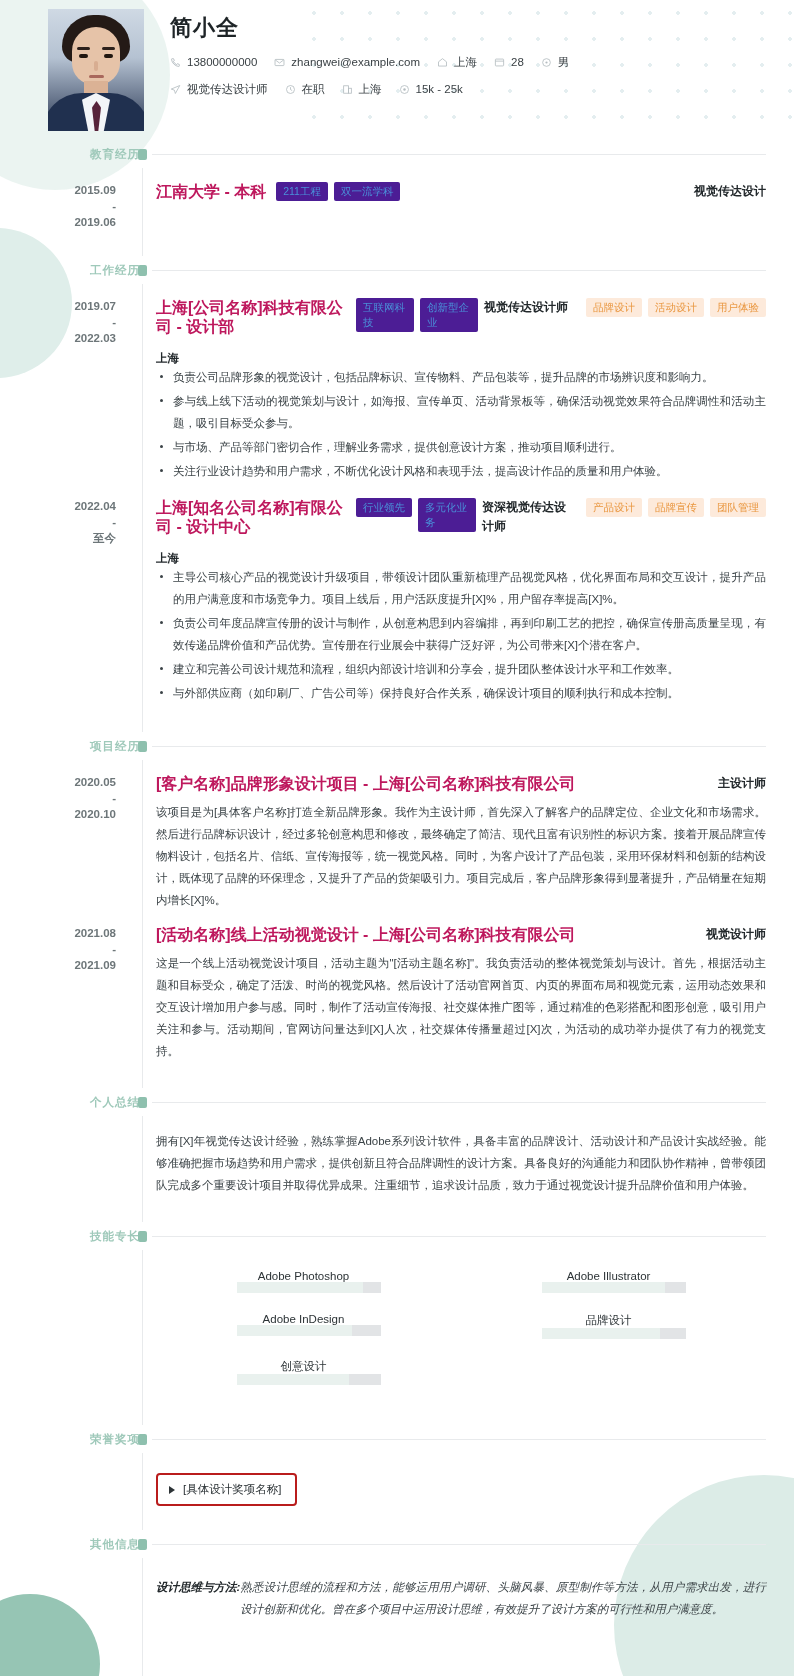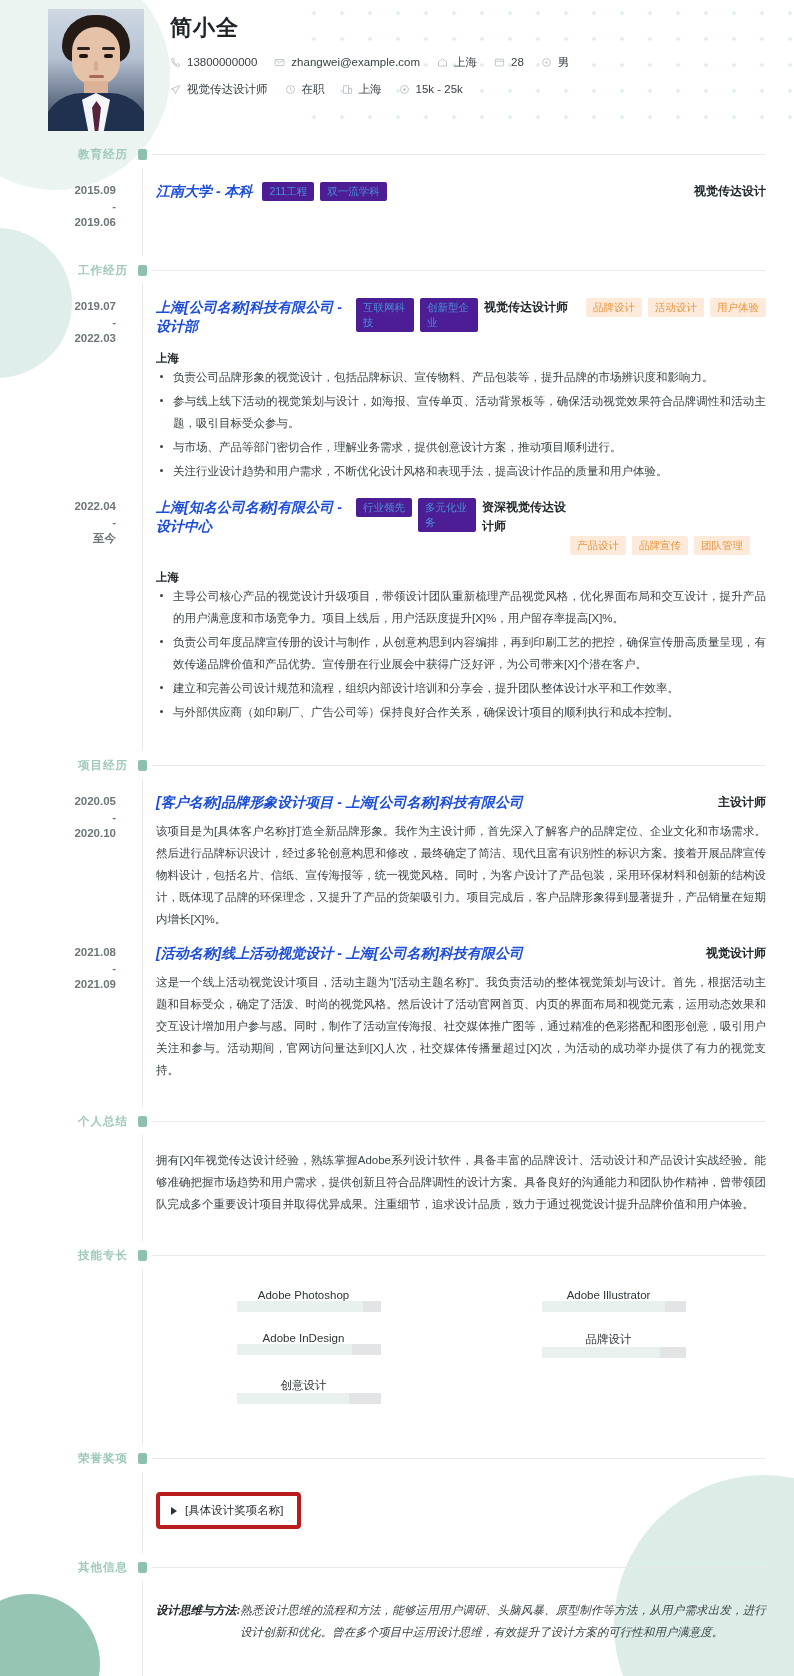--- a/index.html
+++ b/index.html
@@ -118,21 +118,21 @@
   .meta-item .tx { line-height: 14px; }
 
   
   .section { position: relative; z-index: 2; }
   .sec-head {
     position: relative;
     height: 28px;
     display: flex; align-items: center;
   }
   .sec-title {
-    position: absolute; left: 4px; width: 140px;
+    position: absolute; left: 16px; width: 140px;
     text-align: right; padding-right: 16px;
     font-size: 11.5px; font-weight: bold;
     color: #9fc9ba; letter-spacing: 1px;
   }
   .sec-marker {
     position: absolute; left: 138px; width: 9px; height: 11px;
     background: #8ec0ae; border-radius: 2px;
   }
   .sec-rule {
     position: absolute; left: 152px; right: 28px; height: 1px;
@@ -157,21 +157,21 @@
     font-weight: bold;
   }
   .entry-date .dash { color: #6d7679; }
   .entry-main { flex: 1; padding: 14px 28px 0 16px; min-width: 0; }
 
   .row-title {
     display: flex; align-items: flex-start; flex-wrap: wrap;
     gap: 0;
   }
   .org {
-    font-size: 14px; font-weight: bold; color: #1d4ed8; line-height: 19px; font-style: italic;
+    font-size: 16px; font-weight: bold; color: #be185d; line-height: 19px;
   }
   .org-right {
     margin-left: auto; font-size: 12px; font-weight: bold; color: #23292c;
     line-height: 19px; white-space: nowrap; padding-left: 10px;
   }
   .tag {
     display: inline-block;
     font-size: 10.5px; line-height: 15px;
     padding: 2px 7px; margin: 0 6px 0 0;
     border-radius: 2px;
@@ -226,21 +226,21 @@
     height: 11px; width: 144px;
     background: #e2e4e6;
     flex: none;
   }
   .skill-fill { position: absolute; left: 0; top: 0; bottom: 0; background: #e9f1ee; }
 
   
   .awards-wrap { padding: 20px 28px 24px 16px; }
   .award-chip {
     display: inline-flex; align-items: center;
-    border: 4px solid #b91c1c; border-radius: 4px;
+    border: 2px solid #b91c1c; border-radius: 4px;
     padding: 7px 14px 7px 11px;
     font-size: 11.5px; color: #2c3336; background: #fff;
   }
   .award-chip .tri {
     width: 0; height: 0; margin-right: 8px;
     border-left: 6px solid #2c3336;
     border-top: 4px solid transparent;
     border-bottom: 4px solid transparent;
   }
 
@@ -454,21 +454,21 @@
           <div class="row-title">
             <span class="org" style="max-width:190px">上海[知名公司名称]有限公司 - 设计中心</span>
             <span class="tags-wrap">
               <span class="tag tag-blue">行业领先</span>
               <span class="tag tag-blue">多元化业务</span>
               <span class="role-inline">资深视觉传达设计师</span>
             </span>
             <span class="tags-right">
               <span class="tag tag-orange">产品设计</span>
               <span class="tag tag-orange">品牌宣传</span>
-              <span class="tag tag-orange" style="margin-right:16px">团队管理</span>
+              <span class="tag tag-orange" style="margin-right:0">团队管理</span>
             </span>
           </div>
           <div class="city">上海</div>
           <ul class="bullets">
             <li>主导公司核心产品的视觉设计升级项目，带领设计团队重新梳理产品视觉风格，优化界面布局和交互设计，提升产品的用户满意度和市场竞争力。项目上线后，用户活跃度提升[X]%，用户留存率提高[X]%。</li>
             <li>负责公司年度品牌宣传册的设计与制作，从创意构思到内容编排，再到印刷工艺的把控，确保宣传册高质量呈现，有效传递品牌价值和产品优势。宣传册在行业展会中获得广泛好评，为公司带来[X]个潜在客户。</li>
             <li>建立和完善公司设计规范和流程，组织内部设计培训和分享会，提升团队整体设计水平和工作效率。</li>
             <li>与外部供应商（如印刷厂、广告公司等）保持良好合作关系，确保设计项目的顺利执行和成本控制。</li>
           </ul>
         </div>

